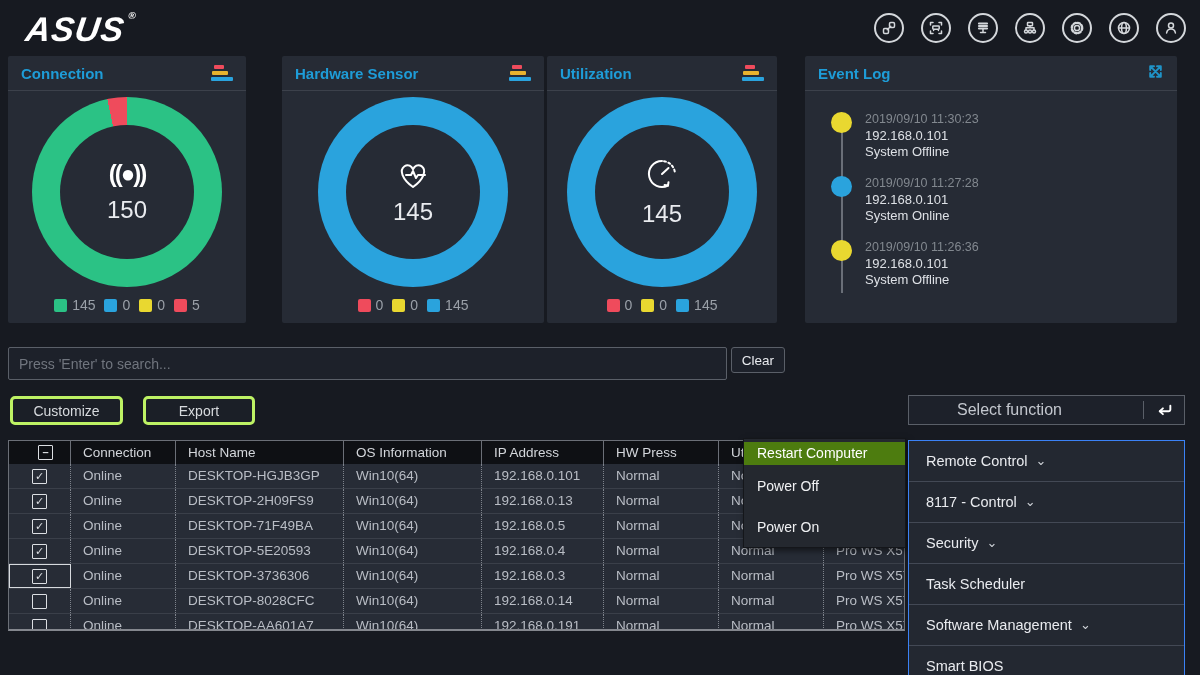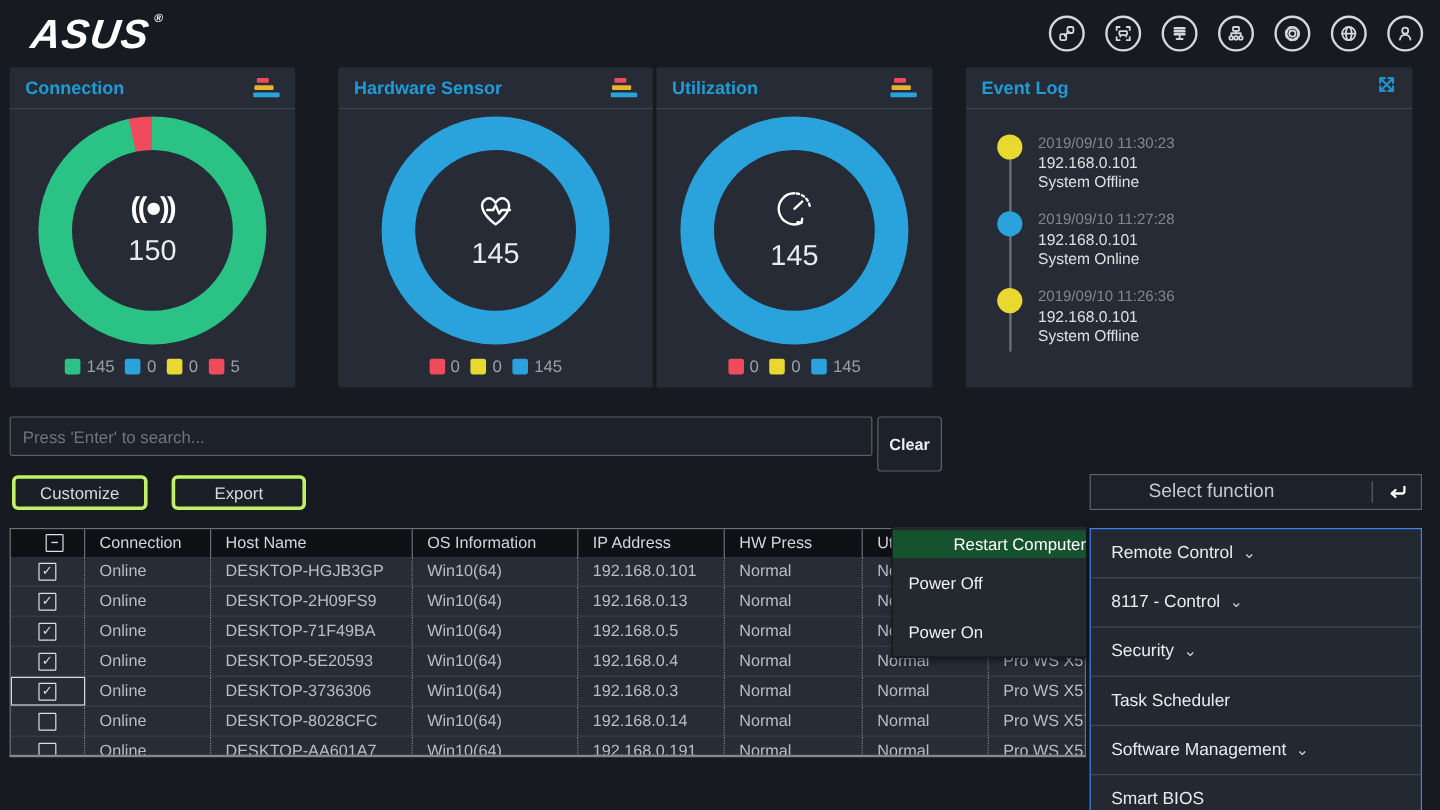--- a/index.html
+++ b/index.html
@@ -45,23 +45,23 @@
   .evdot{position:absolute;left:26px;top:1px;width:21px;height:21px;border-radius:50%;}
   .evtext{margin-left:60px;}
   .evtime{font-size:12.5px;font-weight:normal;color:#82888f;line-height:17px;}
   .evip,.evstatus{font-size:13px;color:#dde0e5;line-height:16px;}
   .expand svg{stroke:#1f93c7;fill:none;stroke-width:1.8;stroke-linecap:round;}
   
   .searchbox{position:absolute;left:8px;top:347px;width:719px;height:33px;box-sizing:border-box;
       background:#1d212a;border:1px solid #5a5f68;border-radius:2px;color:#e4e6ea;
       font-size:14px;padding:0 10px;font-family:"Liberation Sans",sans-serif;}
   .searchbox::placeholder{color:#70757e;}
-  .clearbtn{position:absolute;left:731px;top:347px;width:54px;height:46px;box-sizing:border-box;
+  .clearbtn{position:absolute;left:731px;top:347px;width:54px;height:26px;box-sizing:border-box;
       background:#1d212a;border:1px solid #5a5f68;border-radius:3px;color:#e9ebef;font-size:13.5px;
-      display:flex;align-items:center;justify-content:center;cursor:pointer;font-weight:bold;}
+      display:flex;align-items:center;justify-content:center;cursor:pointer;}
   .toolbtn{position:absolute;top:396px;height:29px;box-sizing:border-box;background:#1b1f27;
       border:3px solid #bef264;border-radius:5px;color:#d7dade;font-size:14px;
       display:flex;align-items:center;justify-content:center;cursor:pointer;}
   
   .table{position:absolute;left:8px;top:440px;width:897px;height:191px;box-sizing:border-box;
       border:1px solid #6b6f77;border-bottom:2px solid #84878e;background:#272c36;overflow:hidden;}
   .trow,.thead{display:grid;grid-template-columns:62px 105px 168px 138px 122px 115px 105px 1fr;}
   .thead{height:23px;background:#0e1014;}
   .thead .th{border-right:1px solid #6b6f77;color:#d3d6db;font-size:13.5px;line-height:23px;
       padding-left:12px;white-space:nowrap;overflow:hidden;}
@@ -74,22 +74,22 @@
   .cbcell{display:flex;align-items:center;justify-content:center;padding-left:0;}
   .cb{width:13px;height:13px;border:1px solid #dcdfe3;border-radius:1px;color:#dcdfe3;
       font-size:11px;line-height:12px;text-align:center;cursor:pointer;}
   .cb-on::after{content:"\2713";}
   .cb-ind::after{content:"\2013";font-weight:bold;}
   .focused{outline:1px solid #d7dade;outline-offset:-1px;}
   
   .ctxmenu{position:absolute;left:743px;top:438px;width:163px;height:110px;box-sizing:border-box;
       background:#24282f;border:1px solid #14161a;box-shadow:2px 3px 6px rgba(0,0,0,.5);
       padding-top:3px;z-index:5;}
-  .ctxhi{height:23px;background:#14532d;color:#ffffff;font-size:14px;line-height:23px;
-      padding-left:13px;cursor:pointer;text-align:right;}
+  .ctxhi{height:23px;background:#4d7c0f;color:#ffffff;font-size:14px;line-height:23px;
+      padding-left:13px;cursor:pointer;}
   .ctxitem{height:41px;display:flex;align-items:center;padding-left:13px;color:#f0f1f3;
       font-size:14px;cursor:pointer;}
   
   .selheader{position:absolute;left:908px;top:395px;width:277px;height:30px;box-sizing:border-box;
       background:#1d212a;border:1px solid #5a5f68;display:flex;align-items:center;z-index:6;padding-left:36px;}
   .seltitle{flex:1;padding-left:12px;color:#c3c7ce;font-size:16px;}
   .selsep{width:1px;height:18px;background:#5a5f68;}
   .returnicon{width:40px;display:flex;align-items:center;justify-content:center;cursor:pointer;}
   .returnicon svg{stroke:#fff;fill:none;stroke-width:1.8;stroke-linecap:round;stroke-linejoin:round;}
   .fpanel{position:absolute;left:908px;top:440px;width:277px;box-sizing:border-box;

